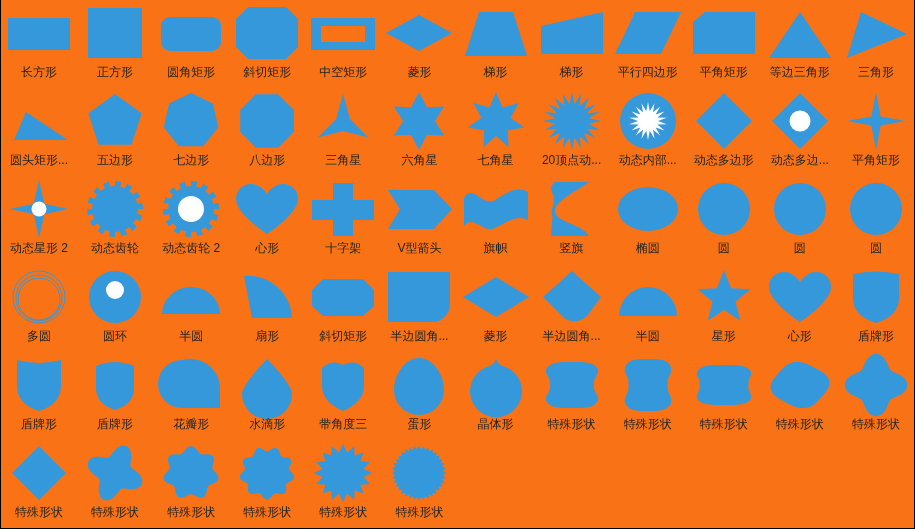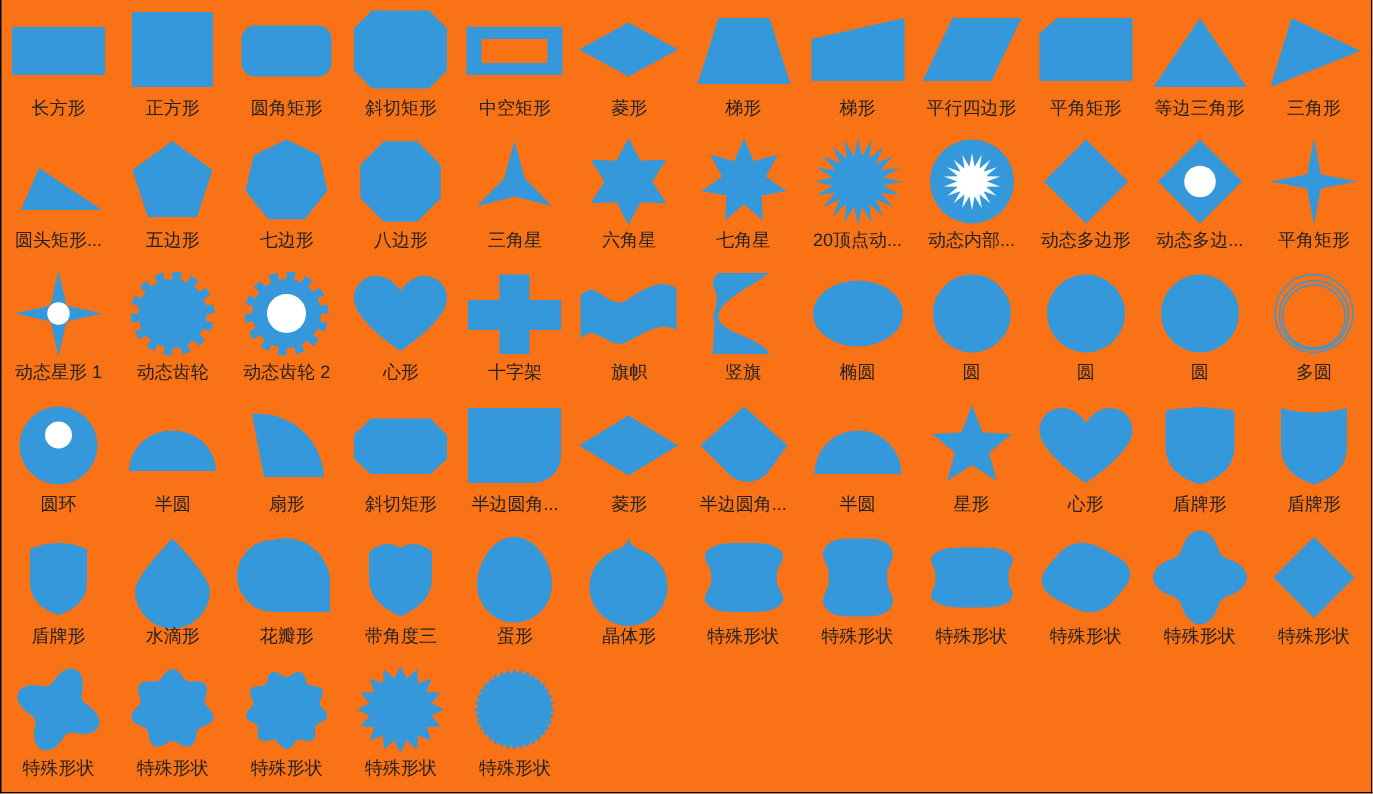--- a/index.html
+++ b/index.html
@@ -262,21 +262,21 @@
         </div>
         <div class="shape-label">平角矩形</div>
       </div>
       <div class="shape-cell">
         <div class="shape-art">
           <svg width="74" height="58" viewBox="0 0 74 58">
             <polygon points="37.00,0.00 42.30,23.70 66.00,29.00 42.30,34.30 37.00,58.00 31.70,34.30 8.00,29.00 31.70,23.70" fill="#3498db"></polygon>
             <circle cx="37" cy="29" r="7.5" fill="#ffffff"></circle>
           </svg>
         </div>
-        <div class="shape-label">动态星形 1</div>
+        <div class="shape-label">动态星形 2</div>
       </div>
       <div class="shape-cell">
         <div class="shape-art">
           <svg width="74" height="58" viewBox="0 0 74 58">
             <path d="M37.00,1.00L43.23,1.70L42.12,6.58L46.98,8.28L49.15,3.77L54.46,7.11L51.34,11.02L54.98,14.66L58.89,11.54L62.23,16.85L57.72,19.02L59.42,23.88L64.30,22.77L65.00,29.00L60.00,29.00L59.42,34.12L64.30,35.23L62.23,41.15L57.72,38.98L54.98,43.34L58.89,46.46L54.46,50.89L51.34,46.98L46.98,49.72L49.15,54.23L43.23,56.30L42.12,51.42L37.00,52.00L37.00,57.00L30.77,56.30L31.88,51.42L27.02,49.72L24.85,54.23L19.54,50.89L22.66,46.98L19.02,43.34L15.11,46.46L11.77,41.15L16.28,38.98L14.58,34.12L9.70,35.23L9.00,29.00L14.00,29.00L14.58,23.88L9.70,22.77L11.77,16.85L16.28,19.02L19.02,14.66L15.11,11.54L19.54,7.11L22.66,11.02L27.02,8.28L24.85,3.77L30.77,1.70L31.88,6.58L37.00,6.00Z" fill="#3498db"></path>
           </svg>
         </div>
         <div class="shape-label">动态齿轮</div>
       </div>
       <div class="shape-cell">
@@ -296,20 +296,28 @@
         </div>
         <div class="shape-label">心形</div>
       </div>
       <div class="shape-cell">
         <div class="shape-art">
           <svg width="74" height="58" viewBox="0 0 74 58">
             <polygon points="27.00,3.00 47.00,3.00 47.00,20.00 68.00,20.00 68.00,40.00 47.00,40.00 47.00,56.00 27.00,56.00 27.00,40.00 6.00,40.00 6.00,20.00 27.00,20.00" fill="#3498db"></polygon>
           </svg>
         </div>
         <div class="shape-label">十字架</div>
+      </div>
+      <div class="shape-cell">
+        <div class="shape-art">
+          <svg width="74" height="58" viewBox="0 0 74 58">
+            <polygon points="6.00,10.00 52.00,10.00 70.00,29.00 52.00,49.00 6.00,49.00 18.00,29.00" fill="#3498db"></polygon>
+          </svg>
+        </div>
+        <div class="shape-label">V型箭头</div>
       </div>
       <div class="shape-cell">
         <div class="shape-art">
           <svg width="74" height="58" viewBox="0 0 74 58">
             <path d="M5,18 C14,3 24,28 36,20 C48,12 58,6 69,12 L69,40 C58,34 48,42 36,48 C24,54 14,34 5,46 Z" fill="#3498db"></path>
           </svg>
         </div>
         <div class="shape-label">旗帜</div>
       </div>
       <div class="shape-cell">
@@ -463,32 +471,32 @@
         <div class="shape-art">
           <svg width="74" height="58" viewBox="0 0 74 58">
             <path d="M18,10 Q37,2 56,10 L56,32 Q56,48 37,54 Q18,48 18,32 Z" fill="#3498db"></path>
           </svg>
         </div>
         <div class="shape-label">盾牌形</div>
       </div>
       <div class="shape-cell">
         <div class="shape-art">
           <svg width="74" height="58" viewBox="0 0 74 58">
+            <path d="M66,52 L28,52 A24,24 0 0 1 28,4 A30,30 0 0 1 66,30 Z" fill="#3498db"></path>
+          </svg>
+        </div>
+        <div class="shape-label">花瓣形</div>
+      </div>
+      <div class="shape-cell">
+        <div class="shape-art">
+          <svg width="74" height="58" viewBox="0 0 74 58">
             <path d="M37,3 C37,3 62,28 62,38 A25,25 0 0 1 12,38 C12,28 37,3 37,3 Z" fill="#3498db"></path>
           </svg>
         </div>
         <div class="shape-label">水滴形</div>
-      </div>
-      <div class="shape-cell">
-        <div class="shape-art">
-          <svg width="74" height="58" viewBox="0 0 74 58">
-            <path d="M66,52 L28,52 A24,24 0 0 1 28,4 A30,30 0 0 1 66,30 Z" fill="#3498db"></path>
-          </svg>
-        </div>
-        <div class="shape-label">花瓣形</div>
       </div>
       <div class="shape-cell">
         <div class="shape-art">
           <svg width="74" height="58" viewBox="0 0 74 58">
             <path d="M16,12 Q26,3 37,9 Q48,3 58,12 L58,30 Q58,40 50,47 Q44,52 37,55 Q30,52 24,47 Q16,40 16,30 Z" fill="#3498db"></path>
           </svg>
         </div>
         <div class="shape-label">带角度三</div>
       </div>
       <div class="shape-cell">

